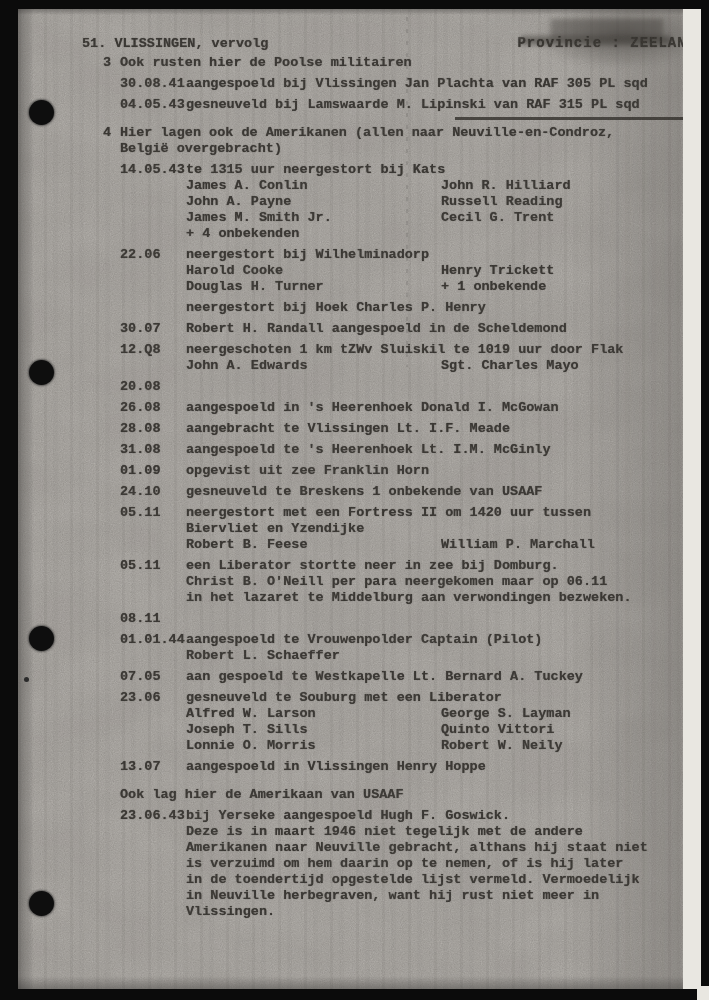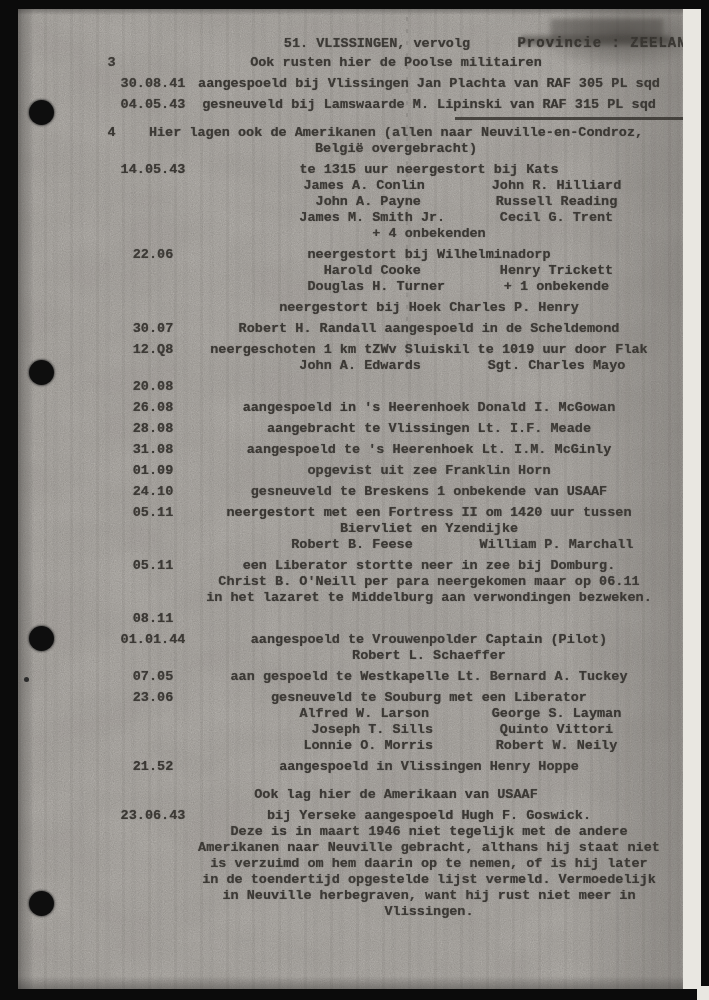--- a/index.html
+++ b/index.html
@@ -57,21 +57,20 @@
     background:rgba(25,23,19,.32);filter:blur(2px);}
   .province-smear{position:absolute;left:66px;top:17px;width:150px;height:9px;
     background:rgba(25,23,19,.5);filter:blur(2.5px);}
 
   
   .doc{
     position:absolute;left:64px;top:27px;width:590px;z-index:4;
     font-size:13.5px;line-height:16px;font-weight:bold;
     color:var(--ink,#24221e);
     text-shadow:0 0 1px rgba(36,34,30,.75);
-    text-align:center;
   }
   .doc-title{white-space:pre;}
   .section{margin-top:12px;}
   .section.first{margin-top:3px;}
   .sec-head{display:flex;padding-left:21px;}
   .sec-num{width:17px;flex:none;white-space:pre;}
   .sec-head-text{flex:1;}
   .entry{display:flex;padding-left:38px;margin-top:5px;}
   .entry-date{width:66px;flex:none;white-space:pre;}
   .entry-body{flex:1;}
@@ -252,21 +251,21 @@
             <div class="entry">
               <span class="entry-date">23.06</span>
               <div class="entry-body">
                 <div class="line">gesneuveld te Souburg met een Liberator</div>
                 <div class="line two-col"><span class="col-a">Alfred W. Larson</span><span class="col-b">George S. Layman</span></div>
                 <div class="line two-col"><span class="col-a">Joseph T. Sills</span><span class="col-b">Quinto Vittori</span></div>
                 <div class="line two-col"><span class="col-a">Lonnie O. Morris</span><span class="col-b">Robert W. Neily</span></div>
               </div>
             </div>
             <div class="entry">
-              <span class="entry-date">21.52</span>
+              <span class="entry-date">13.07</span>
               <div class="entry-body">
                 <div class="line">aangespoeld in Vlissingen Henry Hoppe</div>
               </div>
             </div>
           </div>
           <div class="section">
             <div class="sec-head">
               <span class="sec-num"></span>
               <div class="sec-head-text">
                 <div class="line">Ook lag hier de Amerikaan van USAAF</div>

